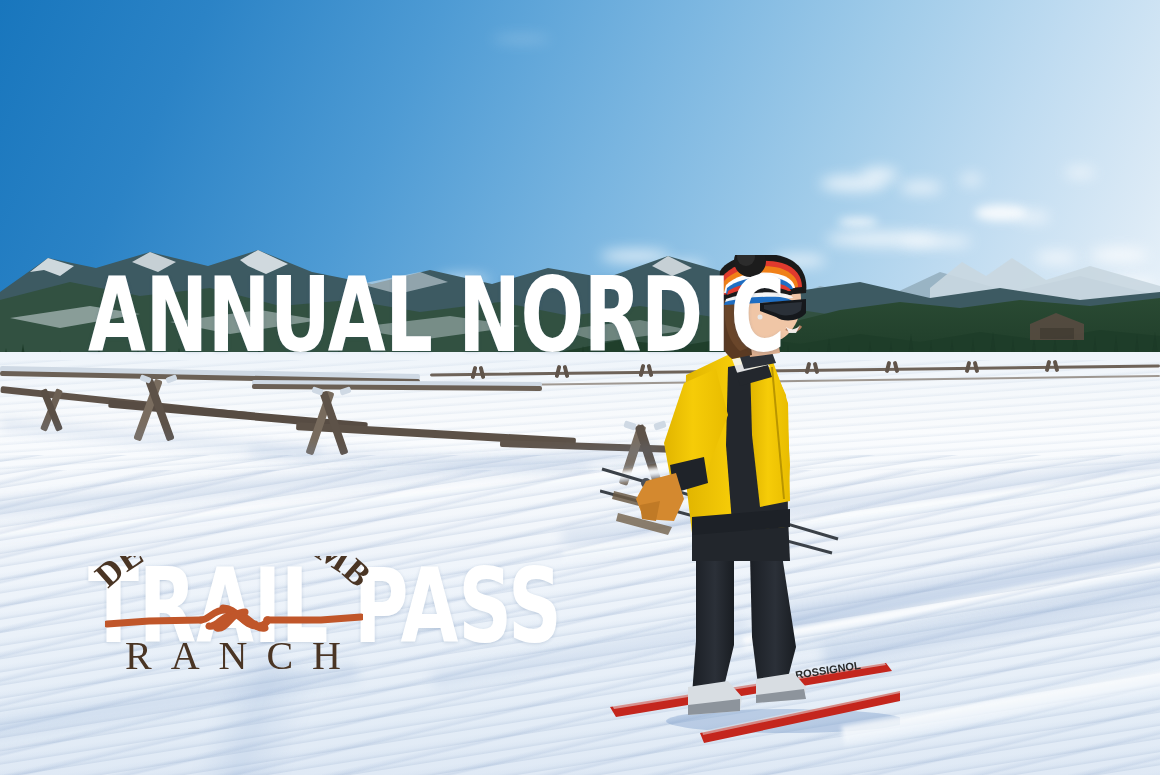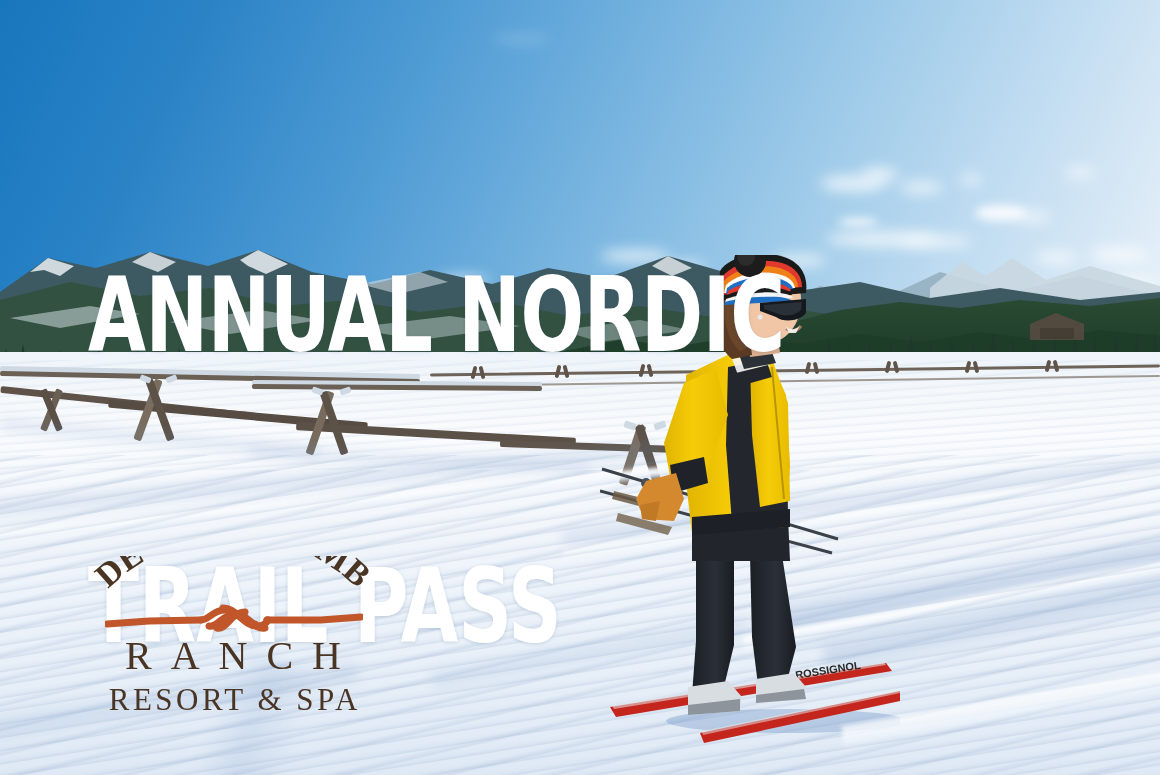--- a/index.html
+++ b/index.html
@@ -497,16 +497,15 @@
         <path d="M2,20 L44,17 L96,16"></path>
         <path d="M162,16 L216,16 L256,13"></path>
         <path d="M96,16 C104,16 108,6 120,6 C134,6 138,22 152,22 C162,22 164,14 162,16"></path>
         <path d="M104,22 C112,24 118,10 130,10 C144,10 148,26 160,24"></path>
       </g>
       <path d="M118,4 C132,4 136,20 150,20" fill="none" stroke="#c0562a" stroke-width="7" stroke-linecap="round"></path>
       <path d="M112,24 C122,26 126,8 140,8" fill="none" stroke="#c0562a" stroke-width="7" stroke-linecap="round"></path>
     </svg>
 
     <div class="logo-ranch">RANCH</div>
-    <div class="logo-resort">RESORT &amp; SPA</div>
   </div>
 
 </div>
 
 </body></html>

